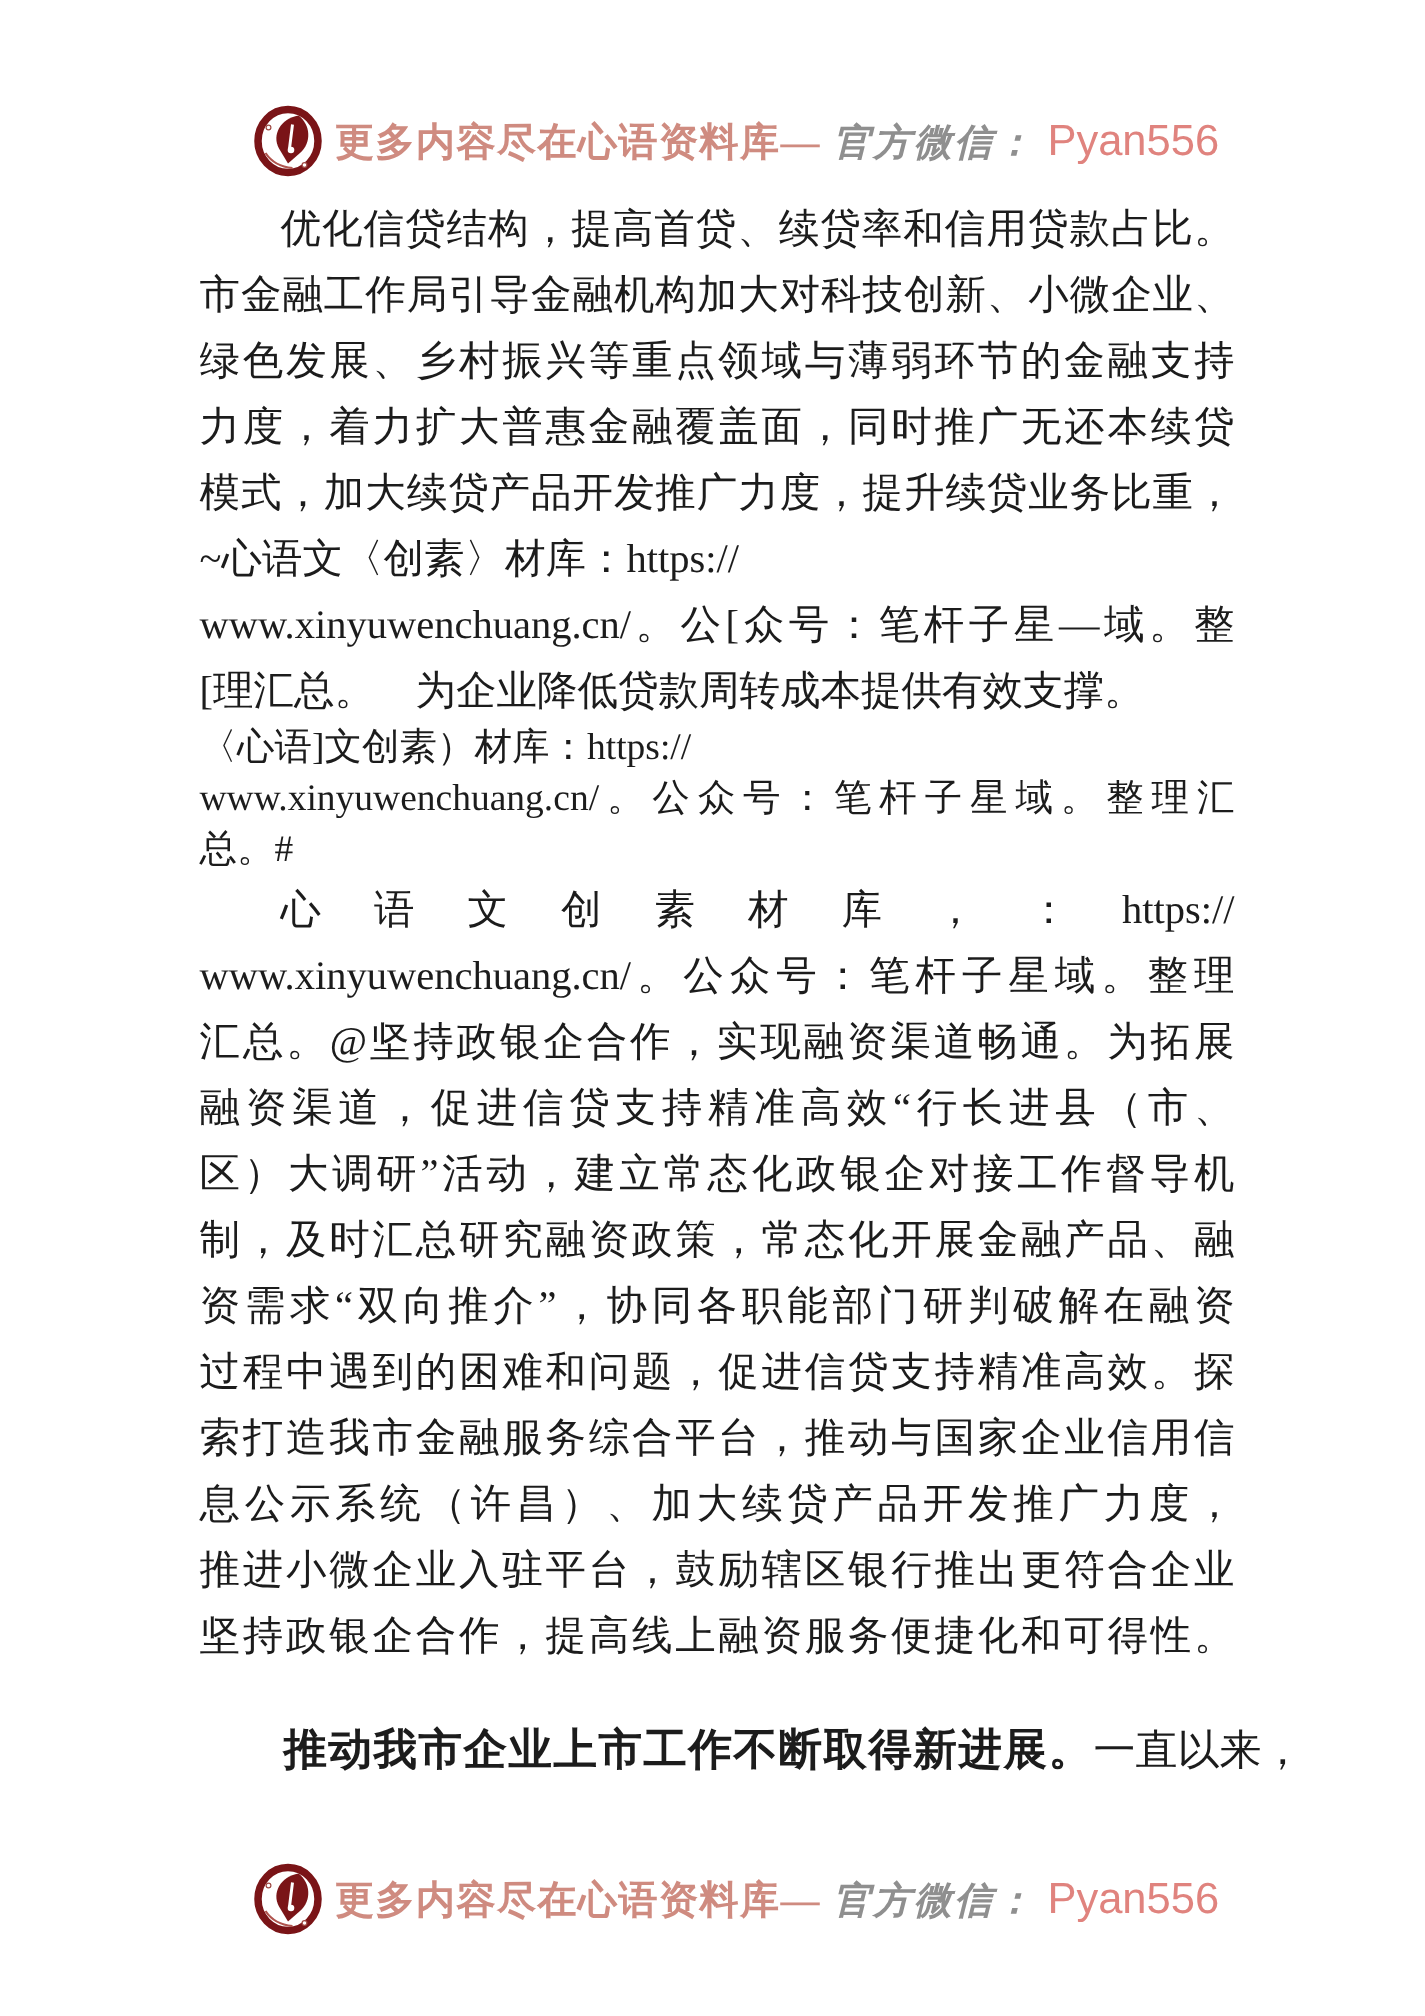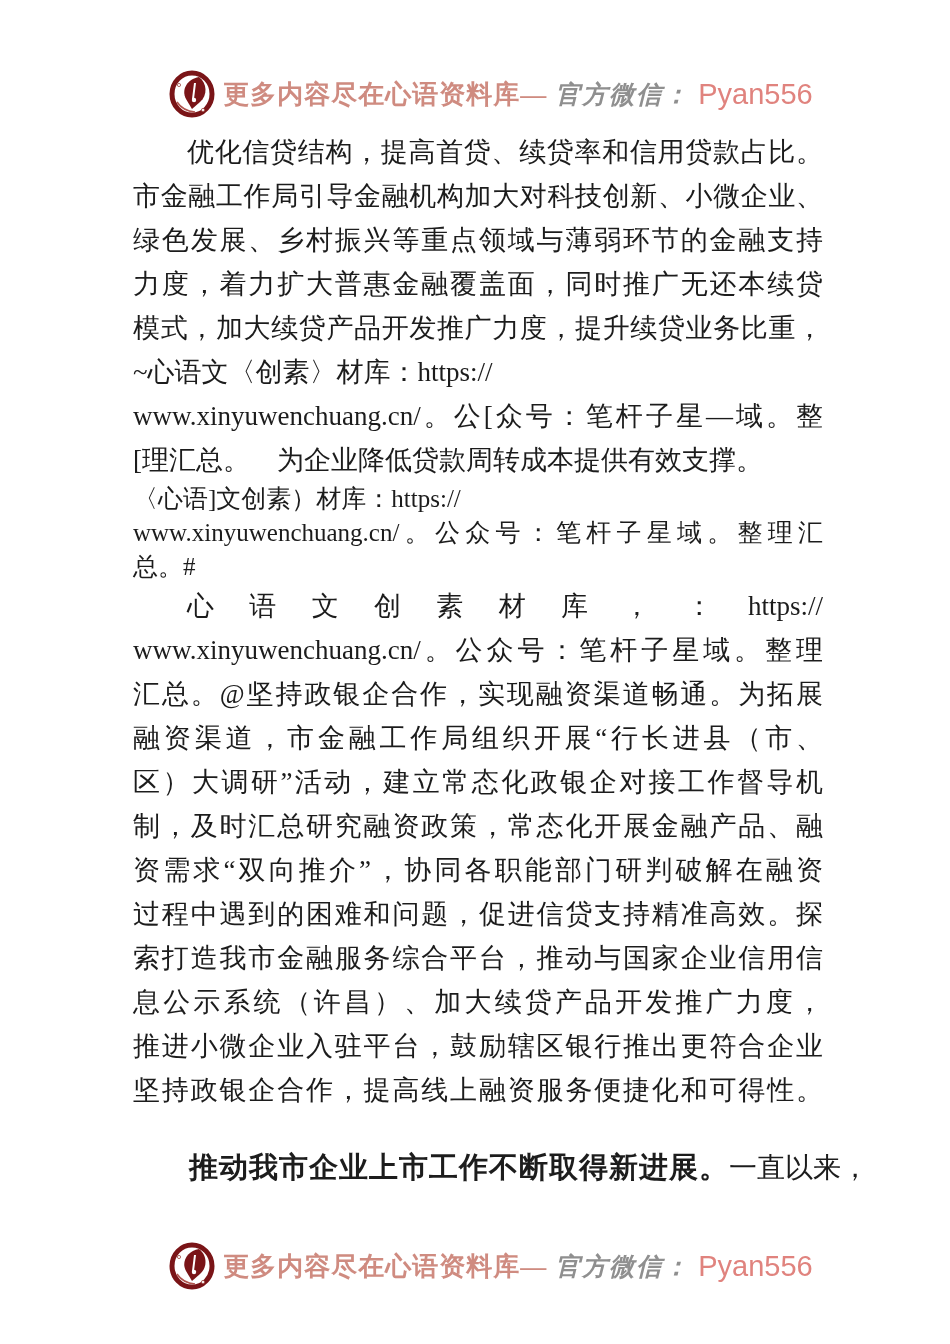--- a/index.html
+++ b/index.html
@@ -80,21 +80,21 @@
       <div class="line justify">模式，加大续贷产品开发推广力度，提升续贷业务比重，</div>
       <div class="line">~心语文〈创素〉材库：https://</div>
       <div class="line justify">www.xinyuwenchuang.cn/。公[众号：笔杆子星—域。整</div>
       <div class="line">[理汇总。　为企业降低贷款周转成本提供有效支撑。</div>
       <div class="line small">〈心语]文创素）材库：https://</div>
       <div class="line small justify">www.xinyuwenchuang.cn/。公众号：笔杆子星域。整理汇</div>
       <div class="line small">总。#</div>
       <div class="line indent justify">心 语 文 创 素 材 库 ， ： https://</div>
       <div class="line justify">www.xinyuwenchuang.cn/。公众号：笔杆子星域。整理</div>
       <div class="line justify">汇总。@坚持政银企合作，实现融资渠道畅通。为拓展</div>
-      <div class="line justify">融资渠道，市金融工作局组织开展“行长进县（市、</div>
+      <div class="line justify">融资渠道，促进信贷支持精准高效“行长进县（市、</div>
       <div class="line justify">区）大调研”活动，建立常态化政银企对接工作督导机</div>
       <div class="line justify">制，及时汇总研究融资政策，常态化开展金融产品、融</div>
       <div class="line justify">资需求“双向推介”，协同各职能部门研判破解在融资</div>
       <div class="line justify">过程中遇到的困难和问题，促进信贷支持精准高效。探</div>
       <div class="line justify">索打造我市金融服务综合平台，推动与国家企业信用信</div>
       <div class="line justify">息公示系统（许昌）、加大续贷产品开发推广力度，</div>
       <div class="line justify">推进小微企业入驻平台，鼓励辖区银行推出更符合企业</div>
       <div class="line justify">坚持政银企合作，提高线上融资服务便捷化和可得性。</div>
     </div>
 

